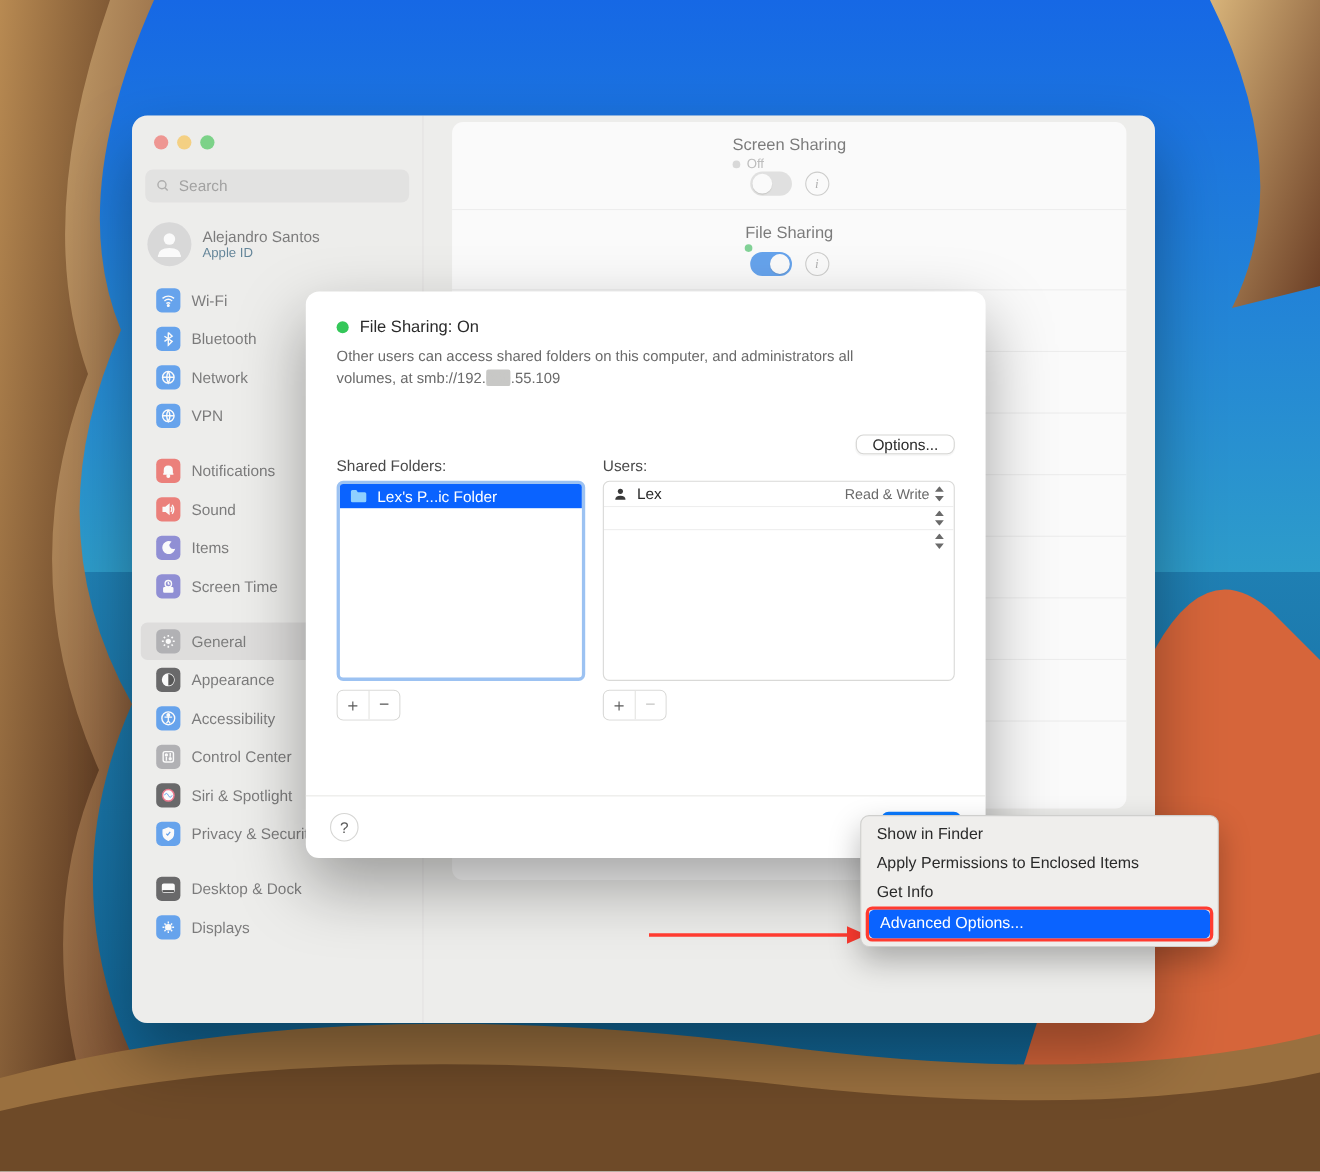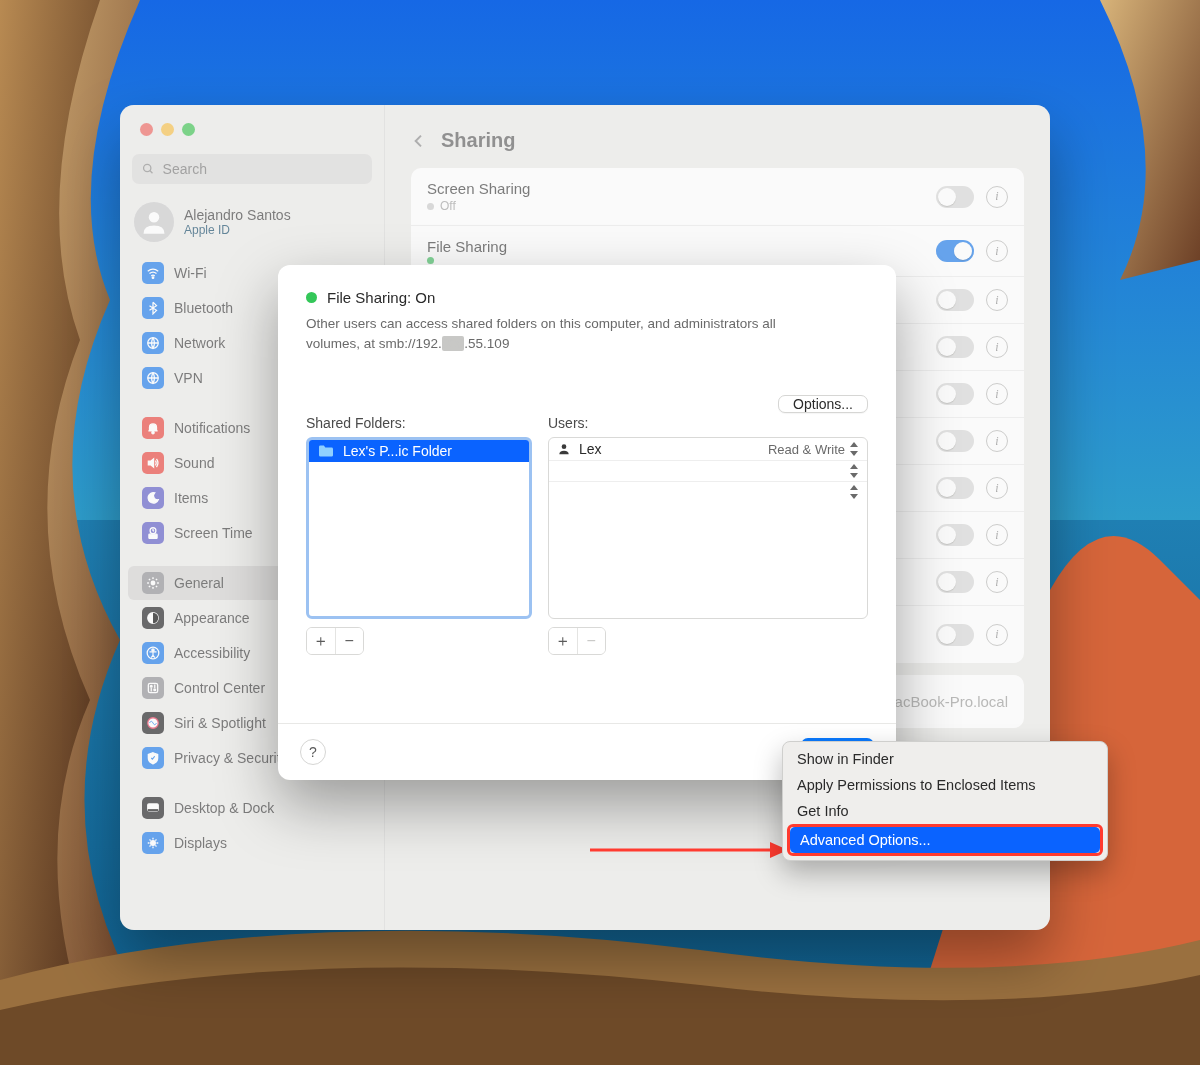--- a/index.html
+++ b/index.html
@@ -20,21 +20,21 @@
   .acct-sub{font-size:12px;color:#0c4a6e;}
   .side-group{margin-top:6px;}
   .side-item{display:flex;align-items:center;gap:10px;padding:6px 14px;font-size:14px;color:#3a3a3a;border-radius:6px;margin:1px 8px;}
   .side-item.active{background:rgba(0,0,0,.1);}
   .side-icon{width:22px;height:22px;border-radius:5px;display:flex;align-items:center;justify-content:center;color:#fff;font-size:12px;flex-shrink:0;}
   .main{flex:1;height:100%;padding:0;box-sizing:border-box;overflow:hidden;}
   .main-header{display:flex;align-items:center;gap:14px;padding:24px 26px 10px 26px;}
   .back-chev{color:#8a8a8a;}
   .title{font-size:20px;font-weight:600;color:#5a5a5a;}
   .panel{margin:6px 26px 12px 26px;background:#fff;border-radius:10px;}
-  .row{display:flex;align-items:center;justify-content:space-between;padding:12px 16px;border-bottom:1px solid #ececec;}
+  .row{display:flex;align-items:center;justify-content:space-between;padding:12px 16px;border-bottom:1px solid #ececec;flex-direction:column;}
   .row:last-child{border-bottom:none;}
   .row-left{display:flex;flex-direction:column;gap:2px;}
   .row-title{font-size:15px;color:#3a3a3a;}
   .row-sub{font-size:12px;color:#a0a0a0;display:flex;align-items:center;gap:6px;}
   .dot{width:7px;height:7px;border-radius:50%;background:#c9c9c9;}
   .dot.on{background:#34c759;}
   .row-right{display:flex;align-items:center;gap:12px;}
   .toggle{width:38px;height:22px;border-radius:11px;background:#d8d8d6;position:relative;}
   .toggle.on{background:#0a7aff;}
   .knob{position:absolute;top:2px;left:2px;width:18px;height:18px;border-radius:50%;background:#fff;box-shadow:0 1px 1px rgba(0,0,0,.2);}
@@ -290,26 +290,20 @@
                   <path d="M12 3 L12 6 M12 18 L12 21 M3 12 L6 12 M18 12 L21 12 M6 6 L8 8 M16 16 L18 18 M18 6 L16 8 M8 16 L6 18"></path>
                 </svg>
               </div>
               <span>Displays</span>
             </div>
           </div>
         </div>
     </div>
 
     <div class="main">
-      <div class="main-header">
-        <svg class="back-chev" width="16" height="20" viewBox="0 0 24 24" fill="none" stroke="#8a8a8a" stroke-width="3">
-            <polyline points="15 4 7 12 15 20"></polyline>
-          </svg>
-        <div class="title">Sharing</div>
-      </div>
 
       <div class="panel" id="rows-panel">
           <div class="row">
             <div class="row-left">
               <div class="row-title">Screen Sharing</div>
               <div class="row-sub"><span class="dot"></span>Off</div>
             </div>
             <div class="row-right">
               <div class="toggle">
                 <div class="knob"></div>

